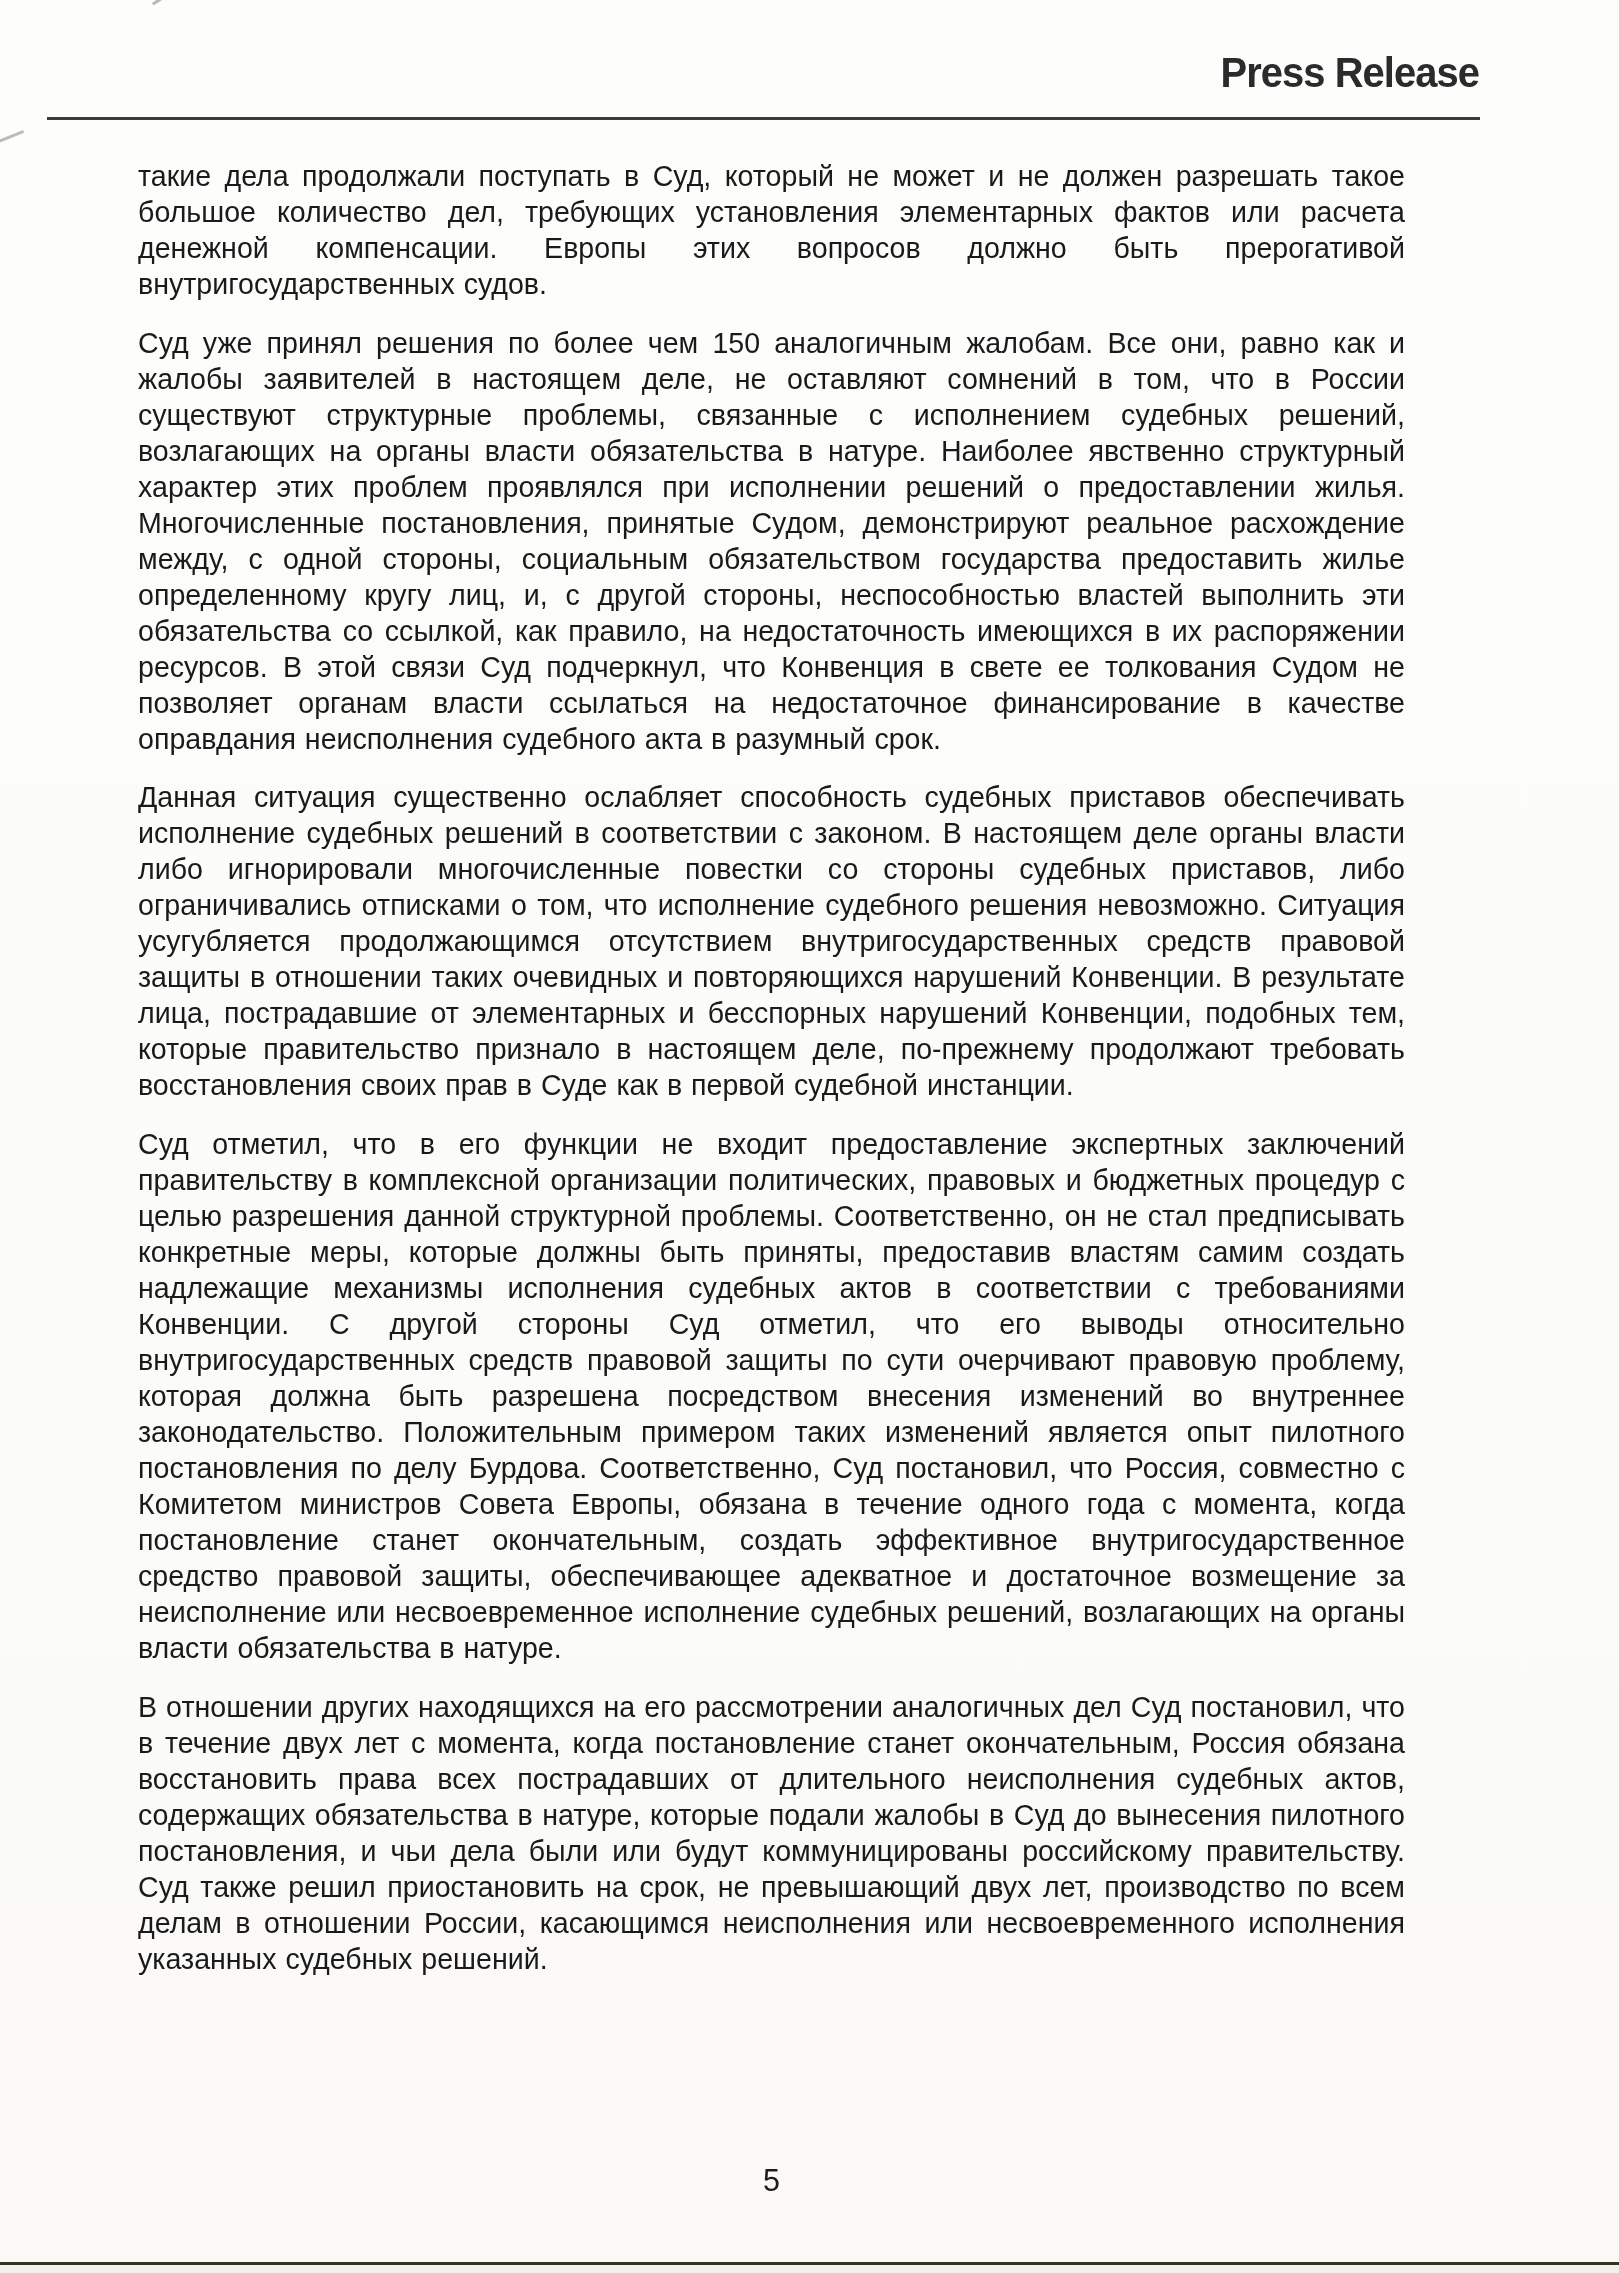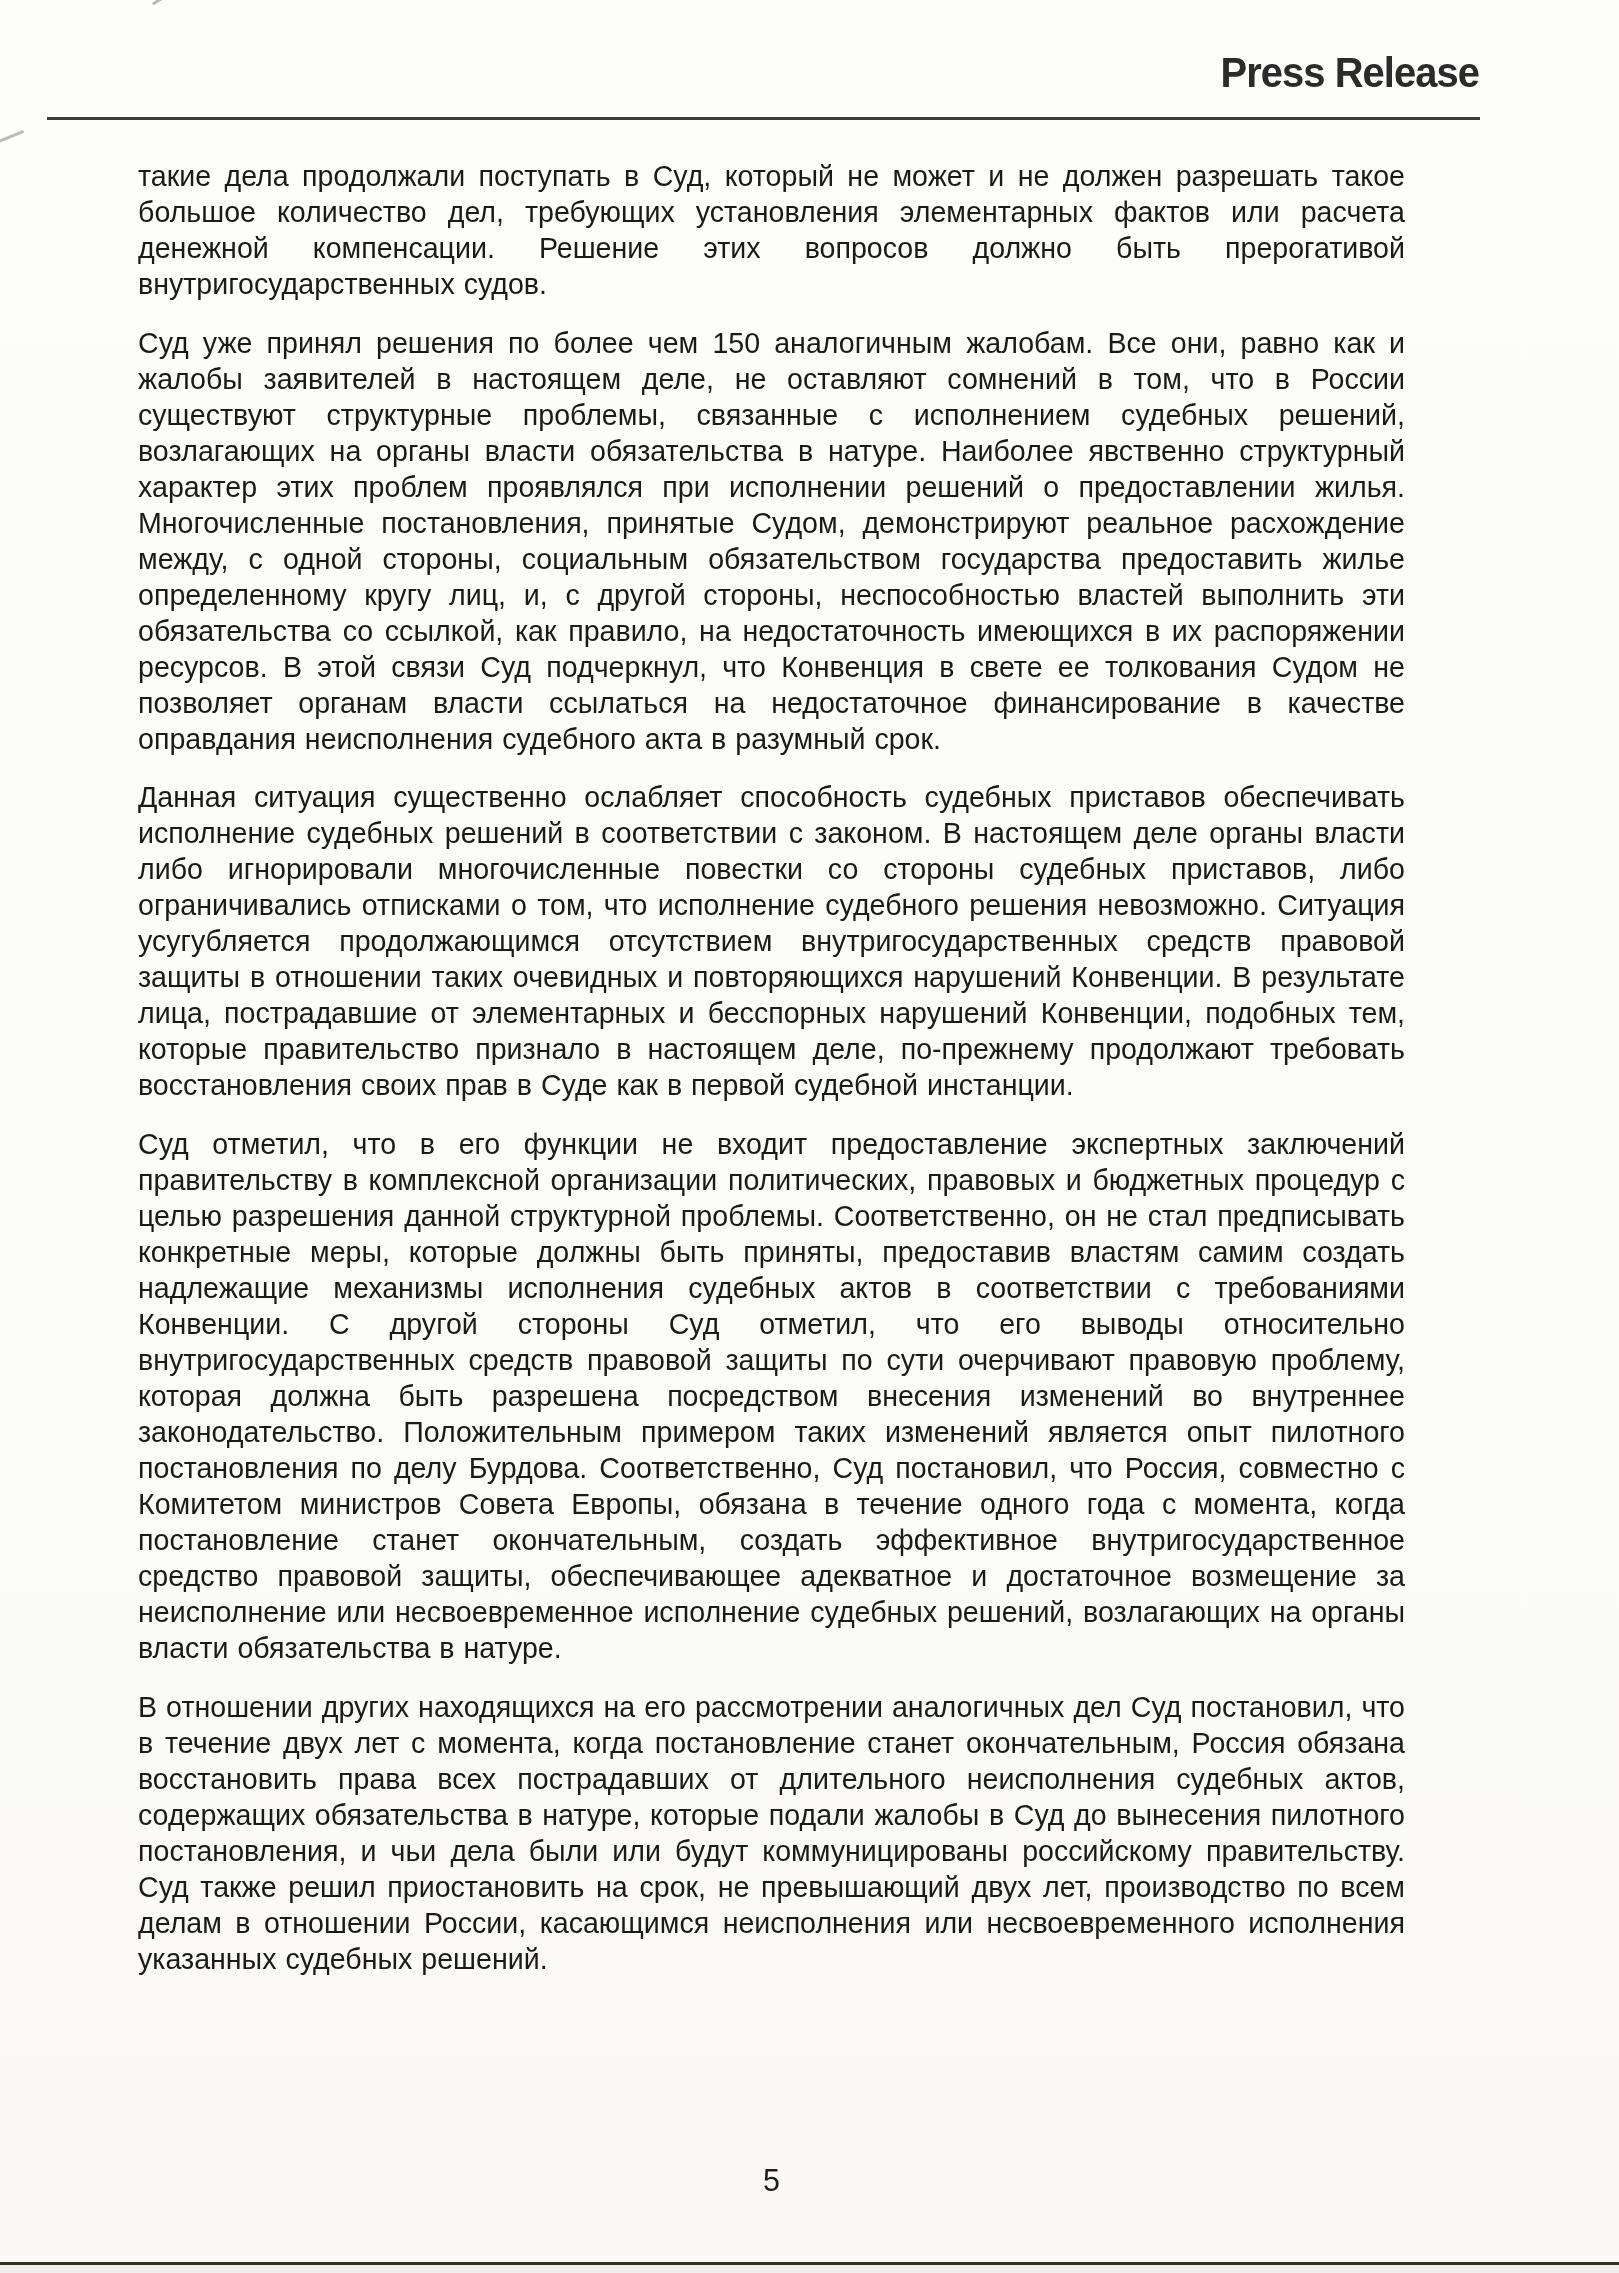--- a/index.html
+++ b/index.html
@@ -116,21 +116,21 @@
 <body>
 
 <div class="scan-page">
 
   <div class="page-header-title">Press Release</div>
 
   <div class="header-rule"></div>
 
   <div class="body-text">
 
-    <p class="para"><span>такие дела продолжали поступать в Суд, который не может и не должен разрешать такое большое количество дел, требующих установления элементарных фактов или расчета денежной компенсации. Решение этих вопросов должно быть прерогативой внутригосударственных судов.</span></p>
+    <p class="para"><span>такие дела продолжали поступать в Суд, который не может и не должен разрешать такое большое количество дел, требующих установления элементарных фактов или расчета денежной компенсации. Европы этих вопросов должно быть прерогативой внутригосударственных судов.</span></p>
 
     <p class="para"><span>Суд уже принял решения по более чем 150 аналогичным жалобам. Все они, равно как и жалобы заявителей в настоящем деле, не оставляют сомнений в том, что в России существуют структурные проблемы, связанные с исполнением судебных решений, возлагающих на органы власти обязательства в натуре. Наиболее явственно структурный характер этих проблем проявлялся при исполнении решений о предоставлении жилья. Многочисленные постановления, принятые Судом, демонстрируют реальное расхождение между, с одной стороны, социальным обязательством государства предоставить жилье определенному кругу лиц, и, с другой стороны, неспособностью властей выполнить эти обязательства со ссылкой, как правило, на недостаточность имеющихся в их распоряжении ресурсов. В этой связи Суд подчеркнул, что Конвенция в свете ее толкования Судом не позволяет органам власти ссылаться на недостаточное финансирование в качестве оправдания неисполнения судебного акта в разумный срок.</span></p>
 
     <p class="para"><span>Данная ситуация существенно ослабляет способность судебных приставов обеспечивать исполнение судебных решений в соответствии с законом. В настоящем деле органы власти либо игнорировали многочисленные повестки со стороны судебных приставов, либо ограничивались отписками о том, что исполнение судебного решения невозможно. Ситуация усугубляется продолжающимся отсутствием внутригосударственных средств правовой защиты в отношении таких очевидных и повторяющихся нарушений Конвенции. В результате лица, пострадавшие от элементарных и бесспорных нарушений Конвенции, подобных тем, которые правительство признало в настоящем деле, по-прежнему продолжают требовать восстановления своих прав в Суде как в первой судебной инстанции.</span></p>
 
     <p class="para"><span>Суд отметил, что в его функции не входит предоставление экспертных заключений правительству в комплексной организации политических, правовых и бюджетных процедур с целью разрешения данной структурной проблемы. Соответственно, он не стал предписывать конкретные меры, которые должны быть приняты, предоставив властям самим создать надлежащие механизмы исполнения судебных актов в соответствии с требованиями Конвенции. С другой стороны Суд отметил, что его выводы относительно внутригосударственных средств правовой защиты по сути очерчивают правовую проблему, которая должна быть разрешена посредством внесения изменений во внутреннее законодательство. Положительным примером таких изменений является опыт пилотного постановления по делу </span><span class="run-italic">Бурдова</span><span>. Соответственно, Суд постановил, что Россия, совместно с Комитетом министров Совета Европы, обязана в течение одного года с момента, когда постановление станет окончательным, создать эффективное внутригосударственное средство правовой защиты, обеспечивающее адекватное и достаточное возмещение за неисполнение или несвоевременное исполнение судебных решений, возлагающих на органы власти обязательства в натуре.</span></p>
 
     <p class="para"><span>В отношении других находящихся на его рассмотрении аналогичных дел Суд постановил, что в течение двух лет с момента, когда постановление станет окончательным, Россия обязана восстановить права всех пострадавших от длительного неисполнения судебных актов, содержащих обязательства в натуре, которые подали жалобы в Суд до вынесения пилотного постановления, и чьи дела были или будут коммуницированы российскому правительству. Суд также решил приостановить на срок, не превышающий двух лет, производство по всем делам в отношении России, касающимся неисполнения или несвоевременного исполнения указанных судебных решений.</span></p>
 
   </div>

